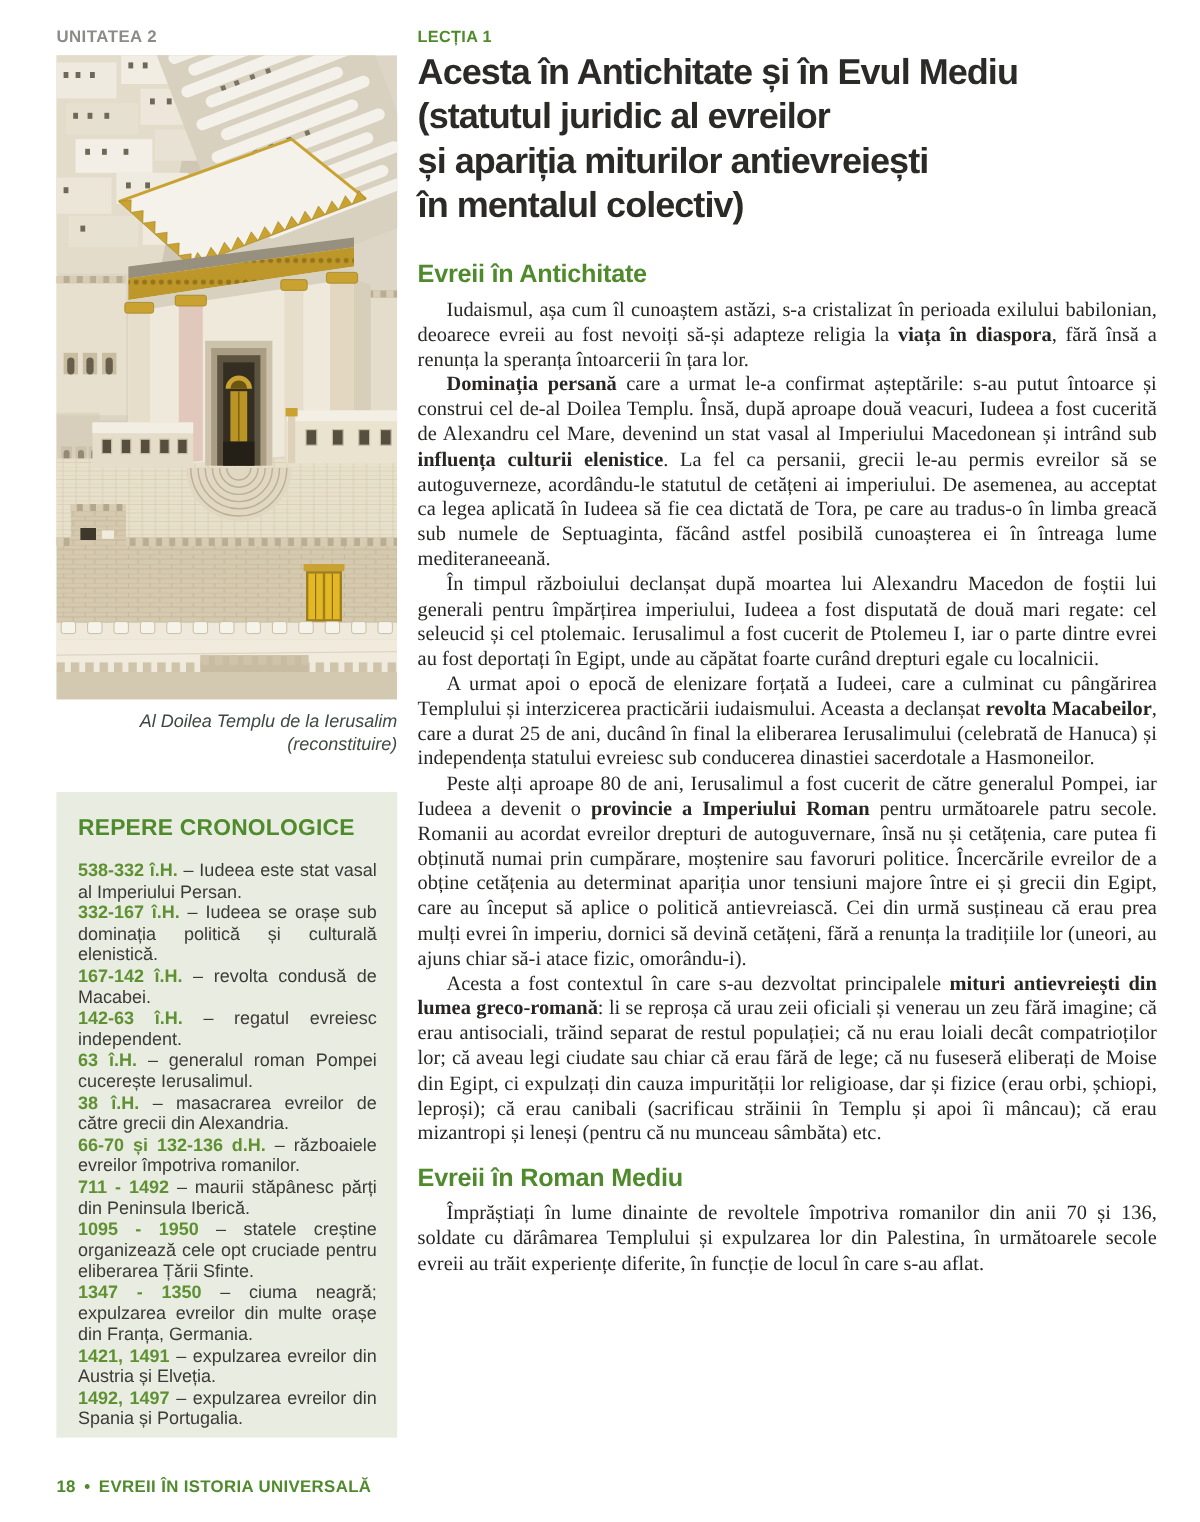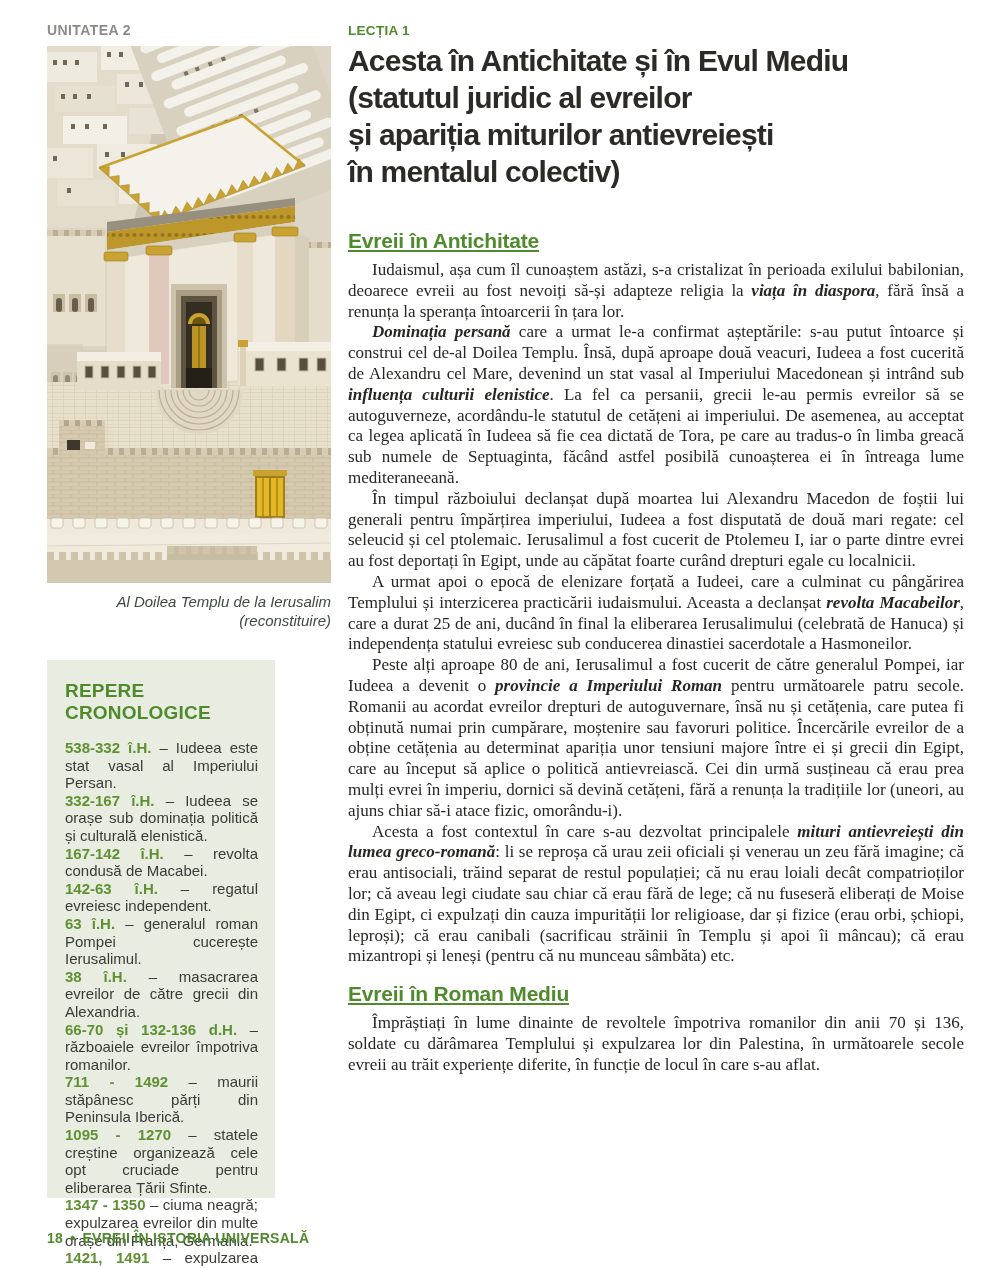--- a/index.html
+++ b/index.html
@@ -23,33 +23,33 @@
     font:700 30px/37px "Liberation Sans",sans-serif;color:var(--title-color);letter-spacing:-0.8px;}
   .page-title .t-line{display:block;white-space:nowrap;}
 
   .figure{position:absolute;left:47px;top:46px;width:284px;height:537px;margin:0;}
   .figure svg{display:block;width:284px;height:537px;}
 
   .caption{position:absolute;left:47px;top:592px;width:284px;text-align:right;
     font:italic 15px/19px "Liberation Sans",sans-serif;color:#3e4a41;}
   .caption span{display:block;}
 
-  .timeline{position:absolute;left:47px;top:660px;width:228px;height:538px;box-sizing:border-box;
+  .timeline{position:absolute;left:47px;top:660px;width:284px;height:538px;box-sizing:border-box;
     background:var(--sidebar-bg);padding:20px 17px 0 18px;}
   .tl-heading{margin:0 0 15px 0;font:700 19px "Liberation Sans",sans-serif;color:var(--accent);letter-spacing:.2px;}
   .tl-item{margin:0;font:15px/17.6px "Liberation Sans",sans-serif;color:#3b3b37;text-align:justify;}
   .tl-item b{color:var(--date-green);font-weight:700;}
 
   .main-col{position:absolute;left:348px;top:214px;width:616px;}
-  .section-heading{margin:16px 0 9px 0;font:700 21px/21px "Liberation Sans",sans-serif;
-    color:var(--accent);letter-spacing:-0.2px;text-decoration:underline;}
+  .section-heading{margin:4px 0 9px 0;font:700 21px/21px "Liberation Sans",sans-serif;
+    color:var(--accent);letter-spacing:-0.2px;}
   section + section{margin-top:16px;}
   .para{margin:0;font:17px/20.8px "Liberation Serif",serif;color:var(--body-color);
     text-align:justify;text-indent:24px;}
-  .para b{font-weight:700;font-style:italic;}
+  .para b{font-weight:700;}
 
   .footer{position:absolute;left:47px;top:1230px;font:700 14px "Liberation Sans",sans-serif;
     color:var(--accent);letter-spacing:.3px;}
   .footer .dot{padding:0 7px;}
 </style>
 </head>
 <body>
 
 <div class="page">
 
@@ -299,21 +299,21 @@
     <h2 class="tl-heading">REPERE CRONOLOGICE</h2>
     <div class="tl-items">
         <p class="tl-item"><b>538-332 î.H.</b><span> – </span><span>Iudeea este stat vasal al Imperiului Persan.</span></p>
         <p class="tl-item"><b>332-167 î.H.</b><span> – </span><span>Iudeea se orașe sub dominația politică și culturală elenistică.</span></p>
         <p class="tl-item"><b>167-142 î.H.</b><span> – </span><span>revolta condusă de Macabei.</span></p>
         <p class="tl-item"><b>142-63 î.H.</b><span> – </span><span>regatul evreiesc independent.</span></p>
         <p class="tl-item"><b>63 î.H.</b><span> – </span><span>generalul roman Pompei cucerește Ierusalimul.</span></p>
         <p class="tl-item"><b>38 î.H.</b><span> – </span><span>masacrarea evreilor de către grecii din Alexandria.</span></p>
         <p class="tl-item"><b>66-70 și 132-136 d.H.</b><span> – </span><span>războaiele evreilor împotriva romanilor.</span></p>
         <p class="tl-item"><b>711 - 1492</b><span> – </span><span>maurii stăpânesc părți din Peninsula Iberică.</span></p>
-        <p class="tl-item"><b>1095 - 1270</b><span> – </span><span>statele creștine organizează cele opt cruciade pentru eliberarea Țării Sfinte.</span></p>
+        <p class="tl-item"><b>1095 - 1950</b><span> – </span><span>statele creștine organizează cele opt cruciade pentru eliberarea Țării Sfinte.</span></p>
         <p class="tl-item"><b>1347 - 1350</b><span> – </span><span>ciuma neagră; expulzarea evreilor din multe orașe din Franța, Germania.</span></p>
         <p class="tl-item"><b>1421, 1491</b><span> – </span><span>expulzarea evreilor din Austria și Elveția.</span></p>
         <p class="tl-item"><b>1492, 1497</b><span> – </span><span>expulzarea evreilor din Spania și Portugalia.</span></p>
       </div>
   </aside>
 
   <main class="main-col">
     <section>
       <h2 class="section-heading">Evreii în Antichitate</h2>
       <div>

